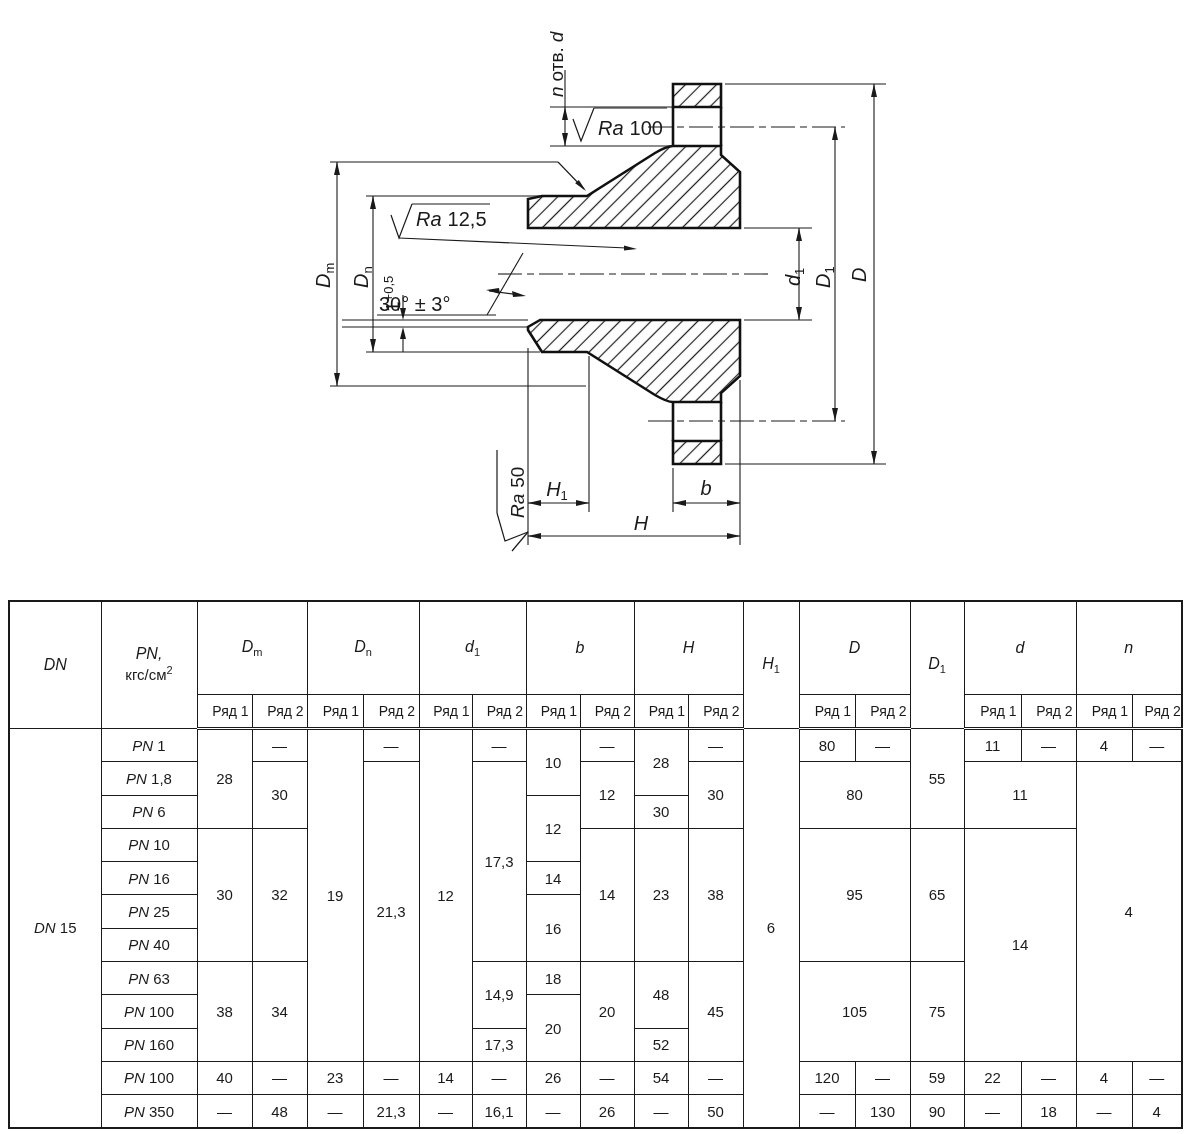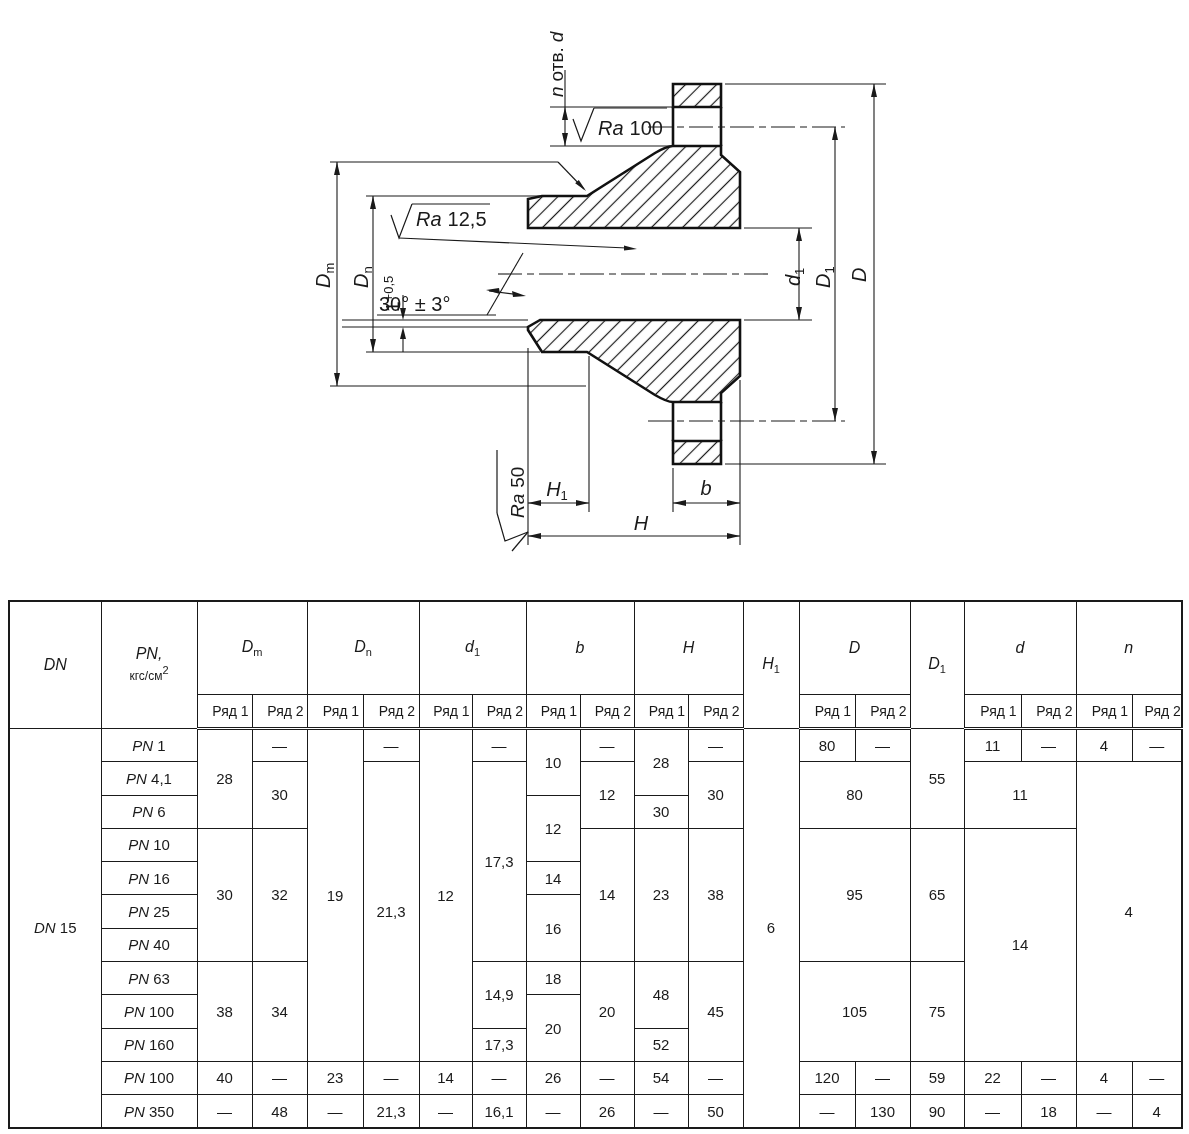--- a/index.html
+++ b/index.html
@@ -9,21 +9,21 @@
   .spec-table{border-collapse:collapse;table-layout:fixed;width:1173px;margin-left:8px;margin-top:12px;
     border:2px solid #1a1a1a;}
   .spec-table th,.spec-table td{border:1px solid #1a1a1a;text-align:center;vertical-align:middle;
     padding:0;font-weight:normal;font-size:15px;line-height:1.15;}
   .spec-table thead tr.h1 th{height:92px;font-size:16px;}
   .spec-table thead tr.h2 th{height:32px;font-size:14px;border-bottom:3px double #1a1a1a;padding-left:12px;}
   .spec-table tbody tr{height:33.3px;}
   .spec-table i{font-style:italic;}
   .spec-table sub{font-size:11px;}
   .spec-table sup{font-size:11px;}
-  .pn-unit{font-size:12px;}
+  .pn-unit{font-size:15px;}
 </style>
 </head>
 <body>
 
 <div class="drawing-wrap">
 <svg width="1189" height="588" viewBox="0 0 1189 588">
   <defs>
     <pattern id="hatch" width="11" height="11" patternUnits="userSpaceOnUse" patternTransform="rotate(45)">
       <line x1="5.5" y1="0" x2="5.5" y2="11" stroke="#1a1a1a" stroke-width="1.2"></line>
     </pattern>
@@ -250,21 +250,21 @@
       <td rowspan="12">6</td>
       <td>80</td>
       <td>—</td>
       <td rowspan="3">55</td>
       <td>11</td>
       <td>—</td>
       <td>4</td>
       <td>—</td>
     </tr>
     <tr>
-      <td><i>PN</i> <span>4,1</span></td>
+      <td><i>PN</i> <span>1,8</span></td>
       <td rowspan="2">30</td>
       <td rowspan="9">21,3</td>
       <td rowspan="6">17,3</td>
       <td rowspan="2">12</td>
       <td rowspan="2">30</td>
       <td rowspan="2" colspan="2">80</td>
       <td rowspan="2" colspan="2">11</td>
       <td rowspan="9" colspan="2">4</td>
     </tr>
     <tr>

